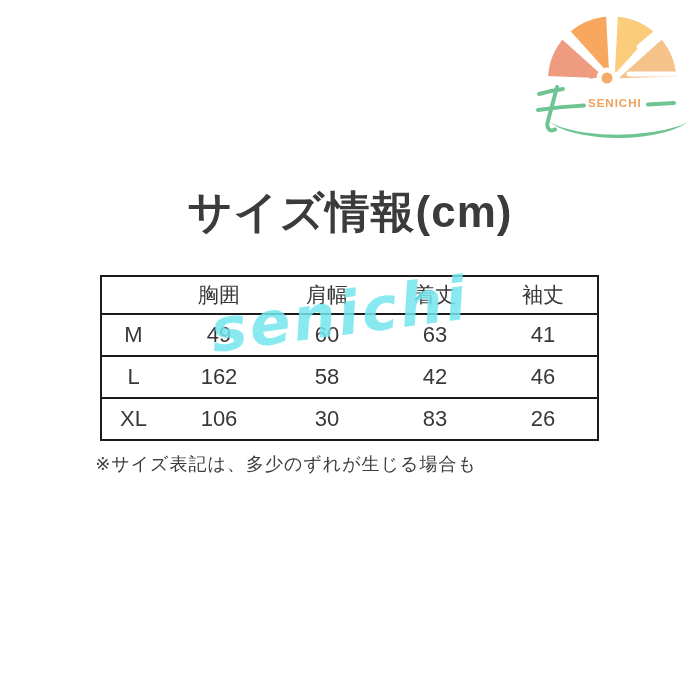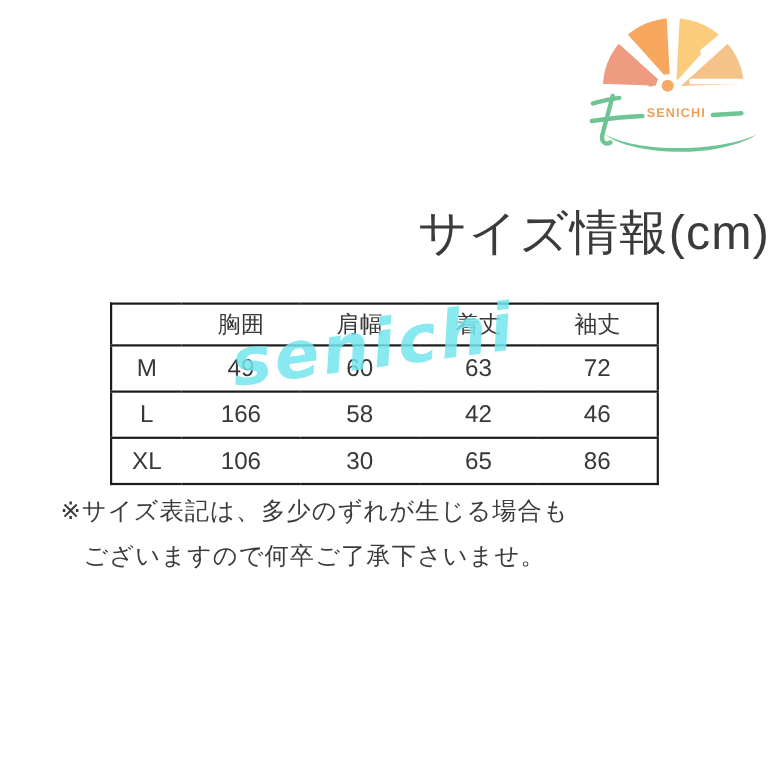--- a/index.html
+++ b/index.html
@@ -11,43 +11,43 @@
   .logo{position:absolute;left:535px;top:8px;width:164px;height:136px;}
   .logo svg{position:absolute;display:block;}
   .fruit-svg{left:8px;top:1px;width:144px;height:82px;}
   .lockup-svg{left:0px;top:77px;width:160px;height:56px;}
   .brand{
     position:absolute;left:53px;top:89px;font-size:11.5px;font-weight:bold;
     letter-spacing:1px;color:#EFA15B;white-space:nowrap;
   }
   
   .title{
-    position:absolute;left:0;top:184px;width:700px;text-align:right;
-    font-size:44px;line-height:56px;font-weight:400;color:#3B3B3B;letter-spacing:1px;
+    position:absolute;left:0;top:184px;width:700px;text-align:center;
+    font-size:44px;line-height:56px;font-weight:700;color:#3B3B3B;letter-spacing:1px;
   }
   
   .size-table{
     position:absolute;left:100px;top:275px;width:497px;
     border-collapse:collapse;table-layout:fixed;text-align:center;color:#383838;
     border:2px solid #1B1B1B;
   }
   .size-table tbody tr{border-top:2px solid #1B1B1B;}
   .size-table th{height:34px;font-size:21px;font-weight:normal;vertical-align:middle;}
   .size-table td{height:38px;font-size:22px;vertical-align:middle;}
   
   .watermark{
     position:absolute;left:212px;top:296px;z-index:4;pointer-events:none;
     font-family:"DejaVu Sans",sans-serif;font-style:italic;font-weight:600;
     font-size:60px;letter-spacing:3px;color:#74E6EF;opacity:0.85;
     transform:rotate(-7.5deg);transform-origin:0% 60%;white-space:nowrap;
   }
   
   .note{
     position:absolute;left:0;top:444px;width:572px;text-align:center;
-    font-size:22px;line-height:41px;letter-spacing:1px;color:#3C3C3C;
+    font-size:18px;line-height:41px;letter-spacing:1px;color:#3C3C3C;
   }
 </style>
 </head>
 <body>
 
 <div class="frame">
 
   <div class="logo">
     <svg class="fruit-svg" viewBox="-2 -3 144 82">
       <g stroke="#ffffff" stroke-width="5" stroke-linejoin="round" stroke-linecap="round">
@@ -94,39 +94,38 @@
         <th>着丈</th>
         <th>袖丈</th>
       </tr>
     </thead>
     <tbody>
       <tr>
         <td>M</td>
         <td>49</td>
         <td>60</td>
         <td>63</td>
-        <td>72</td>
+        <td>41</td>
       </tr>
       <tr>
         <td>L</td>
-        <td>166</td>
+        <td>162</td>
         <td>58</td>
         <td>42</td>
         <td>46</td>
       </tr>
       <tr>
         <td>XL</td>
         <td>106</td>
         <td>30</td>
-        <td>65</td>
-        <td>86</td>
+        <td>83</td>
+        <td>26</td>
       </tr>
     </tbody>
   </table>
 
   <div class="watermark">senichi</div>
 
   <div class="note">
     <div>※サイズ表記は、多少のずれが生じる場合も</div>
-    <div>ございますので何卒ご了承下さいませ。</div>
   </div>
 
 </div>
 
 </body></html>

